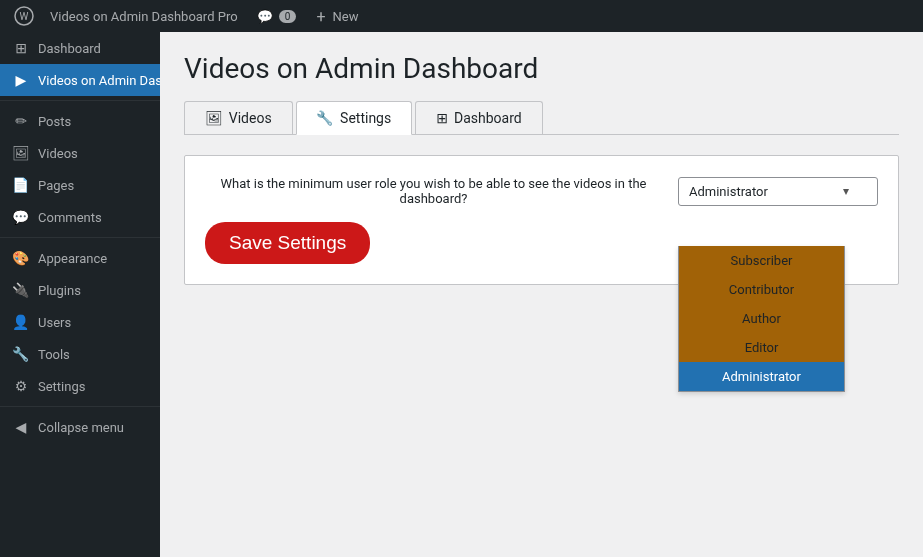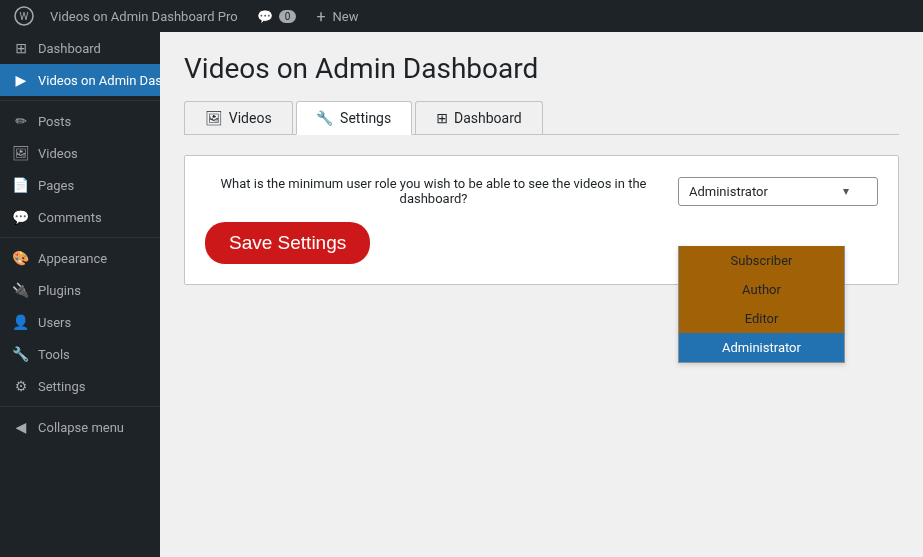--- a/index.html
+++ b/index.html
@@ -297,20 +297,21 @@
       <div class="settings-row">
         <span class="settings-label">What is the minimum user role you wish to be able to see the videos in the dashboard?</span>
 
         <div class="select-container">
           <div class="select-box">
             <span>Administrator</span>
             <span class="chevron">▾</span>
           </div>
           <div class="dropdown-menu">
             <div class="dropdown-option">Subscriber</div>
+            <div class="dropdown-option">Contributor</div>
             <div class="dropdown-option">Author</div>
             <div class="dropdown-option">Editor</div>
             <div class="dropdown-option selected">Administrator</div>
           </div>
         </div>
       </div>
 
       <button class="save-btn">Save Settings</button>
     </div>
   </div>

